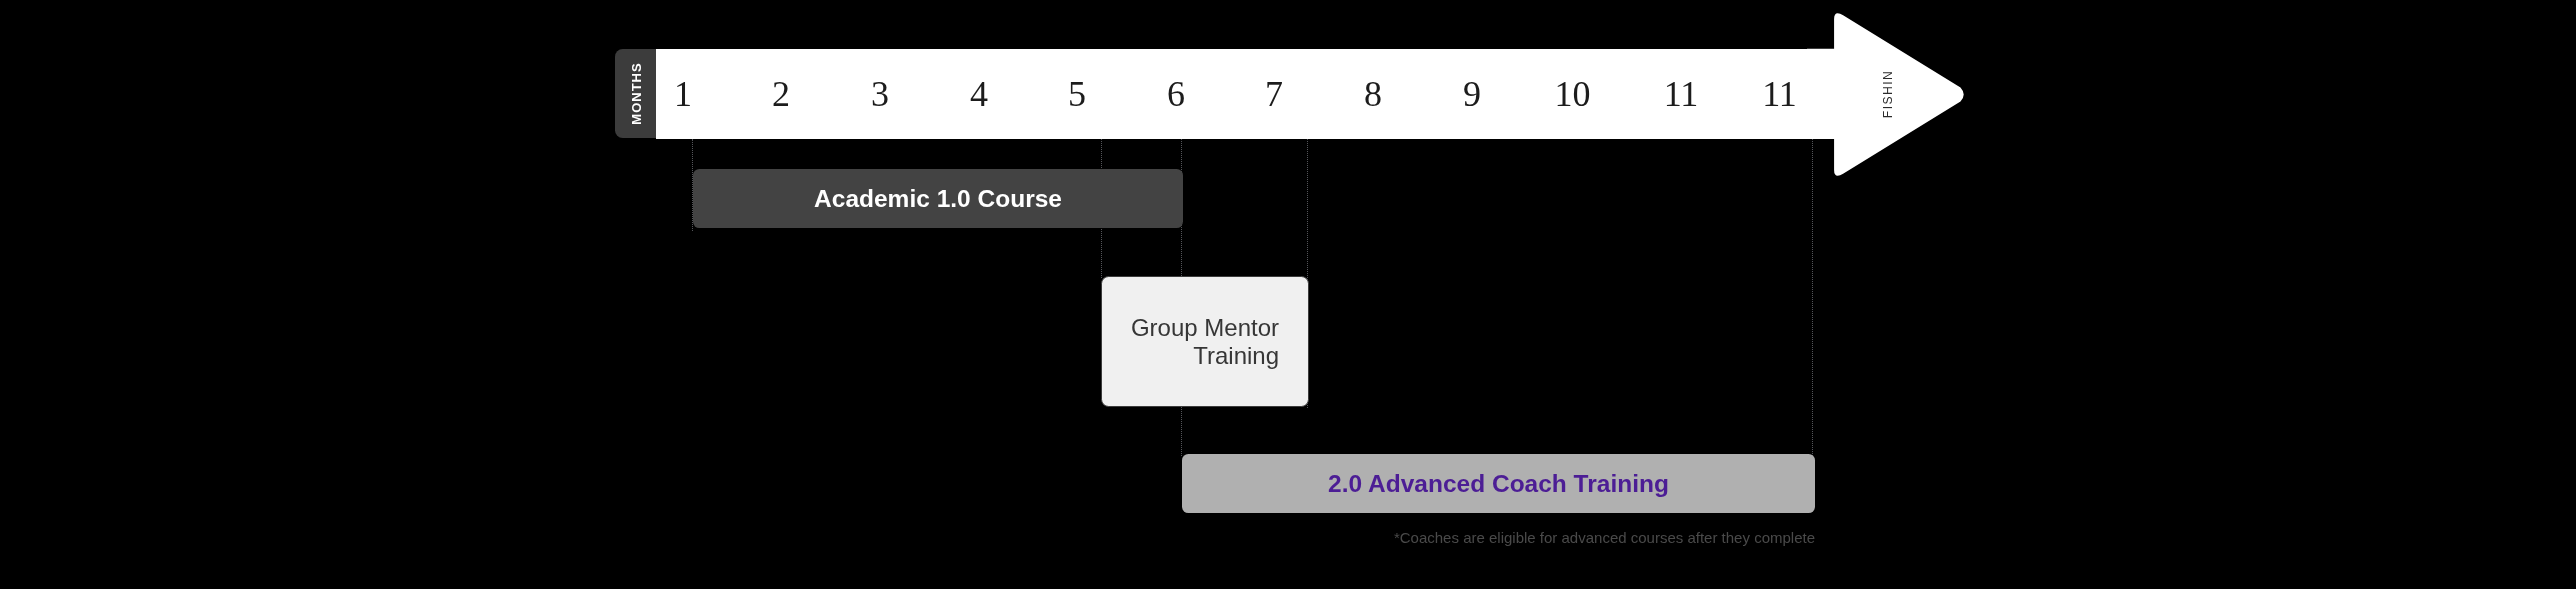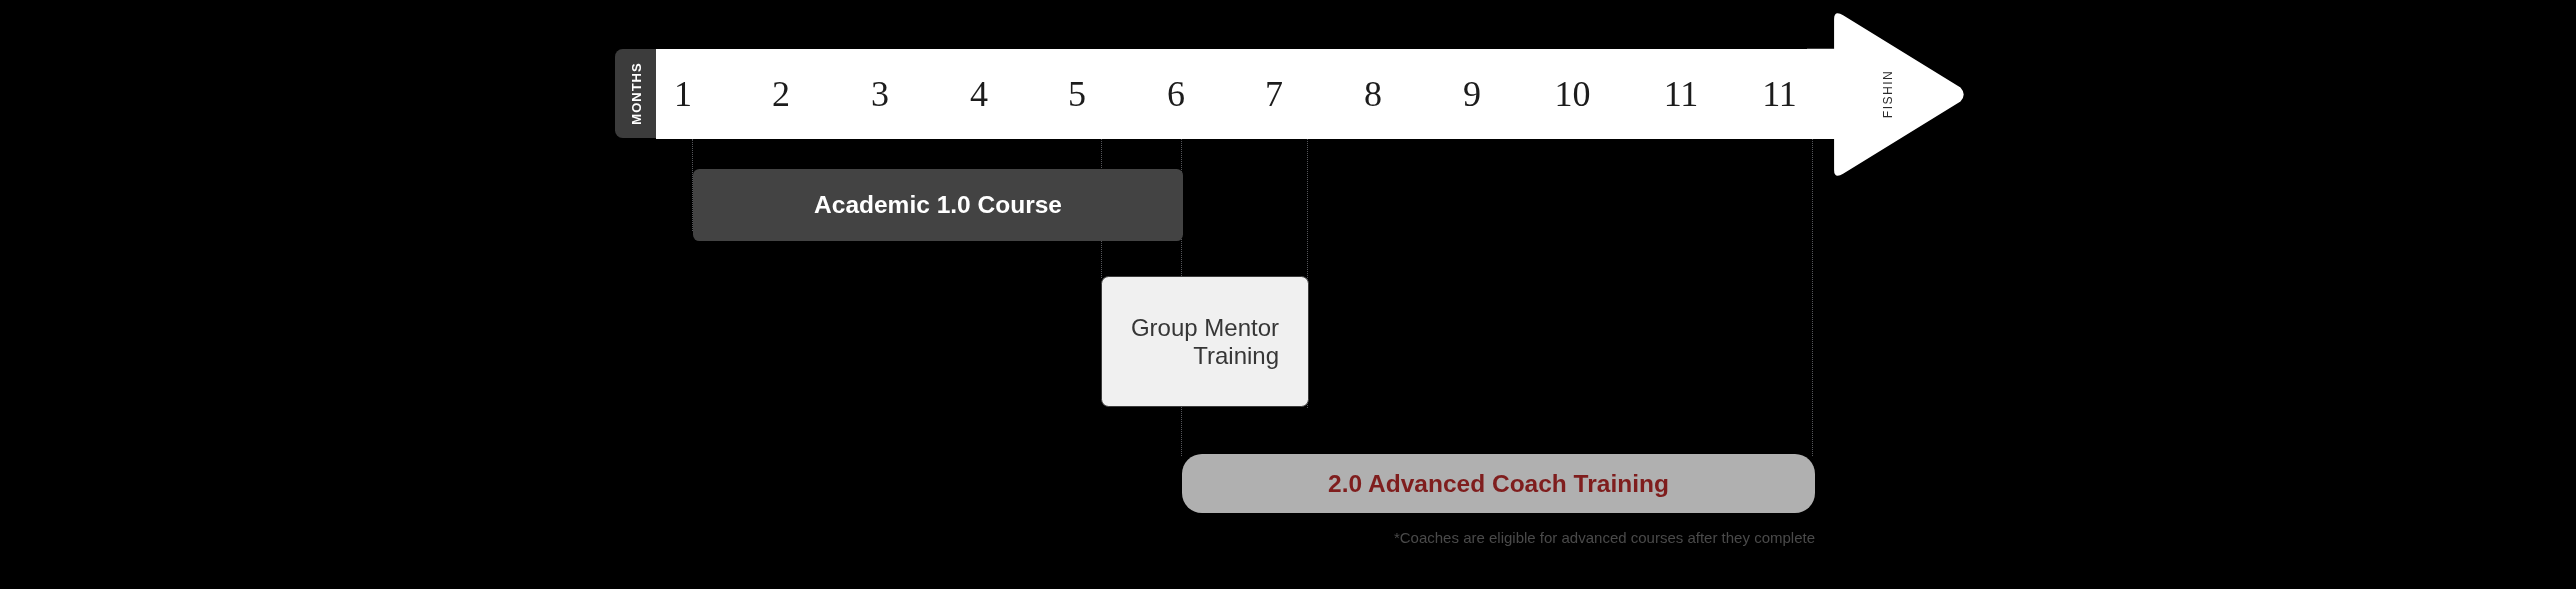--- a/index.html
+++ b/index.html
@@ -120,21 +120,21 @@
     align-items: center;
     justify-content: center;
     text-align: center;
     box-sizing: border-box;
   }
 
   #bar-academic {
     left: 693px;
     top: 169px;
     width: 490px;
-    height: 72px;
+    height: 59px;
     background: #434343;
     color: #ffffff;
     font-size: 24.5px;
     font-weight: 700;
   }
 
   #box-mentor {
     left: 1101px;
     top: 276px;
     width: 208px;
@@ -148,24 +148,23 @@
     line-height: 1.16;
     text-align: right;
   }
 
   #bar-advanced {
     left: 1182px;
     top: 454px;
     width: 633px;
     height: 59px;
     background: #b0b0b0;
-    color: #7f1d1d;
+    color: #4c1d95;
     font-size: 24.5px;
     font-weight: 700;
-    border-radius: 20px;
   }
 
   
   #footnote {
     position: absolute;
     left: 1182px;
     top: 527px;
     width: 633px;
     text-align: right;
     color: #4a4a4a;

